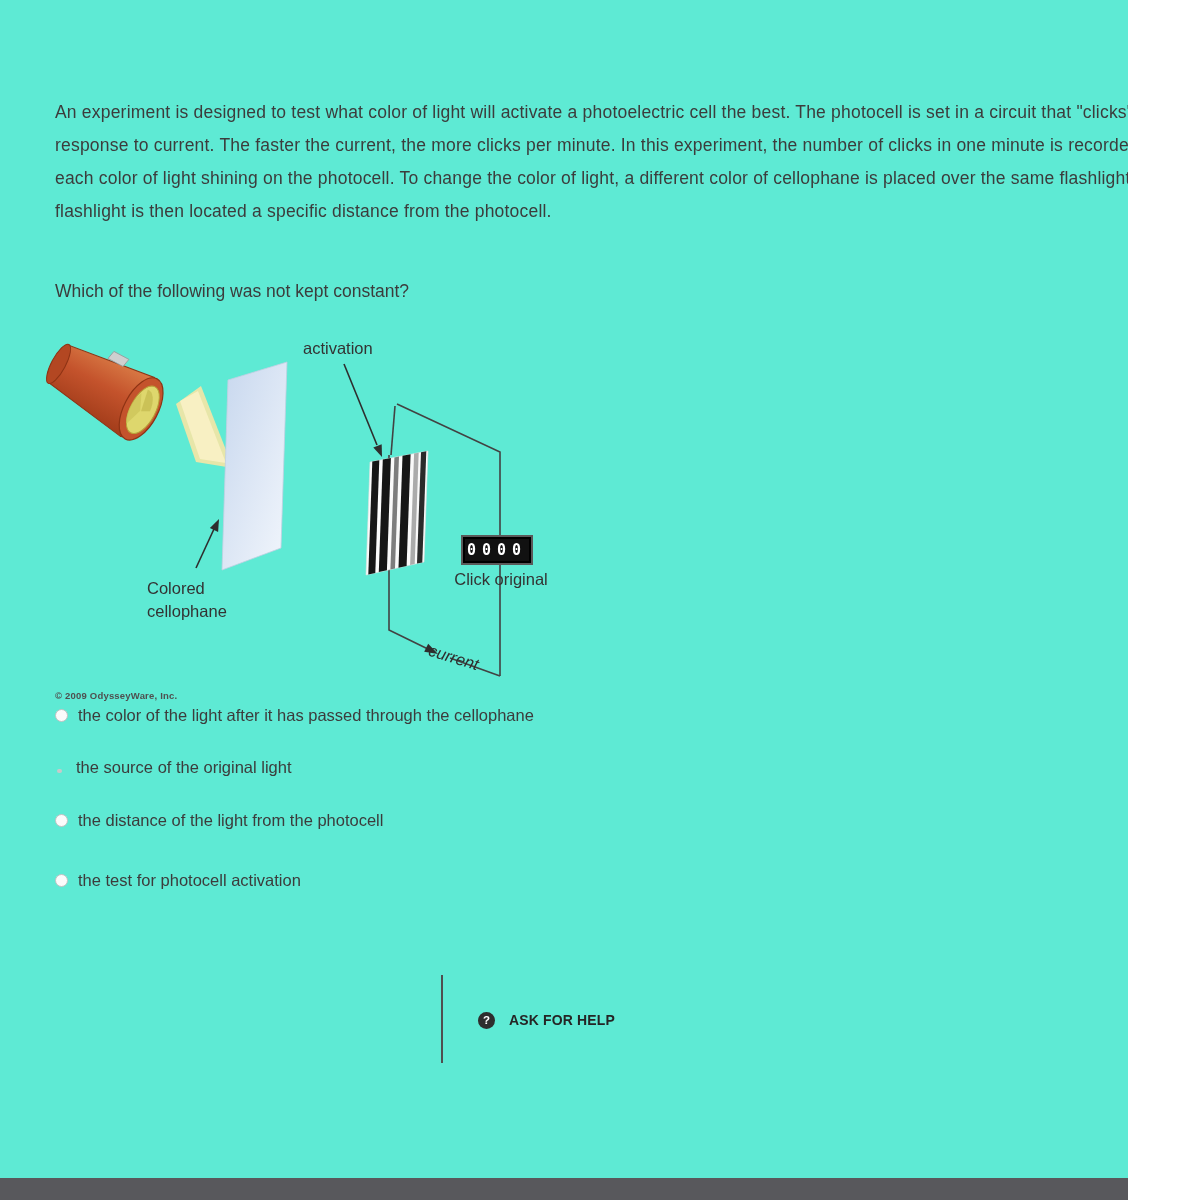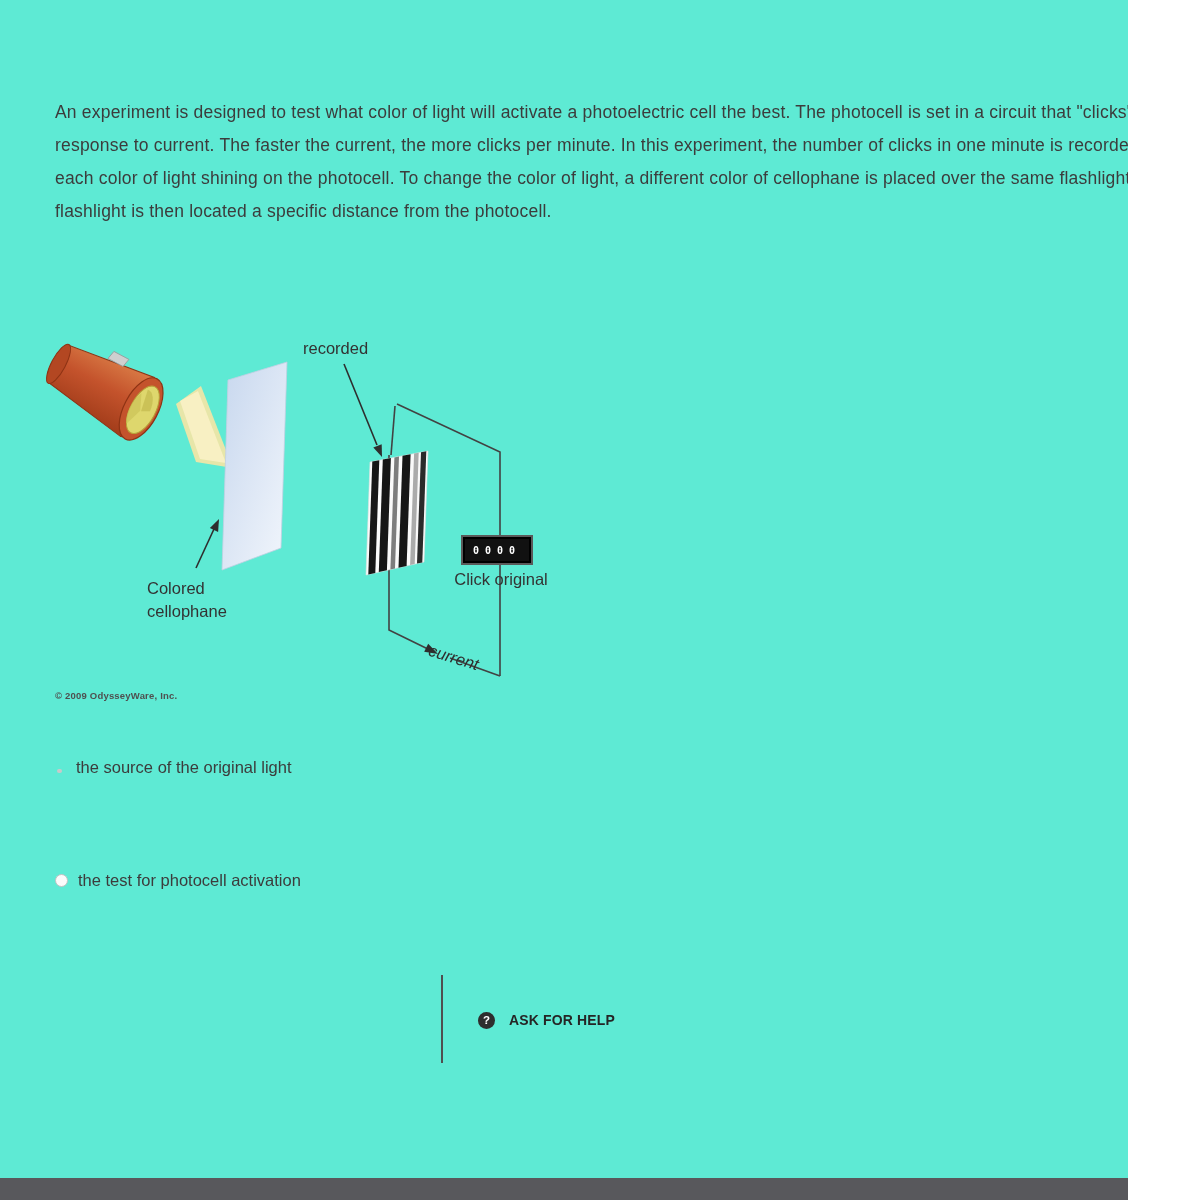--- a/index.html
+++ b/index.html
@@ -24,21 +24,21 @@
   .lbl-counter{left:441px;top:570px;width:120px;text-align:center;}
   .lbl-current{left:432px;top:641px;font-style:italic;transform:rotate(17deg);transform-origin:left top;color:#2e2e2e;}
   .counter-box{
     position:absolute;left:461px;top:535px;width:72px;height:30px;
     background:#111111;border:2px solid #5a5a5a;box-sizing:border-box;
     box-shadow:inset 0 0 0 2px #000;
     display:flex;align-items:center;justify-content:center;
   }
   .counter-digits{
     font-family:"DejaVu Sans Mono",monospace;font-weight:bold;
-    font-size:10px;color:#ffffff;letter-spacing:6px;
+    font-size:15px;color:#ffffff;letter-spacing:6px;
   }
   .copyright{
     position:absolute;left:55px;top:690px;font-size:9.5px;color:#4f4f4f;letter-spacing:.2px;font-weight:bold;
   }
   .option{
     position:absolute;left:55px;display:flex;align-items:center;gap:10px;
     font-size:16.5px;color:#3c3c3c;cursor:default;
   }
   .opt1{top:706px;} .opt2{top:758px;align-items:center;} .opt3{top:811px;} .opt4{top:863px;margin-top:8px;}
   .radio{
@@ -68,20 +68,21 @@
     position:absolute;left:0;top:1178px;width:1200px;height:22px;background:#58585c;
   }
 </style>
 </head>
 <body>
 
 <div id="stage">
 
   <div class="para">An experiment is designed to test what color of light will activate a photoelectric cell the best. The photocell is set in a circuit that "clicks" in response to current. The faster the current, the more clicks per minute. In this experiment, the number of clicks in one minute is recorded for each color of light shining on the photocell. To change the color of light, a different color of cellophane is placed over the same flashlight and the flashlight is then located a specific distance from the photocell.</div>
 
+  <div class="prompt">Which of the following was not kept constant?</div>
 
   <svg id="diagram-svg" width="600" height="390" viewBox="0 0 600 390">
     <defs>
       <linearGradient id="flbody" x1="0" y1="0" x2="0" y2="1">
         <stop offset="0" stop-color="#d97a45"></stop>
         <stop offset="0.45" stop-color="#c4532c"></stop>
         <stop offset="1" stop-color="#a23c1a"></stop>
       </linearGradient>
       <linearGradient id="cello" x1="0" y1="0" x2="1" y2="1">
         <stop offset="0" stop-color="#c7d7ee"></stop>
@@ -127,33 +128,41 @@
       <line x1="344" y1="49" x2="377" y2="130" stroke="#2e2e2e" stroke-width="1.6"></line>
       <polygon points="382,142 373.3,132.6 381.7,129.2" fill="#2e2e2e"></polygon>
     </g>
 
     <g>
       <line x1="196" y1="253" x2="214" y2="214" stroke="#2e2e2e" stroke-width="1.6"></line>
       <polygon points="219,204 218.1,216.9 209.9,213.1" fill="#2e2e2e"></polygon>
     </g>
   </svg>
 
-  <div class="dlabel lbl-photocell">recorded</div>
+  <div class="dlabel lbl-photocell">activation</div>
   <div class="dlabel lbl-cellophane">Colored cellophane</div>
   <div class="counter-box">
     <span class="counter-digits">0000</span>
   </div>
   <div class="dlabel lbl-counter">Click original</div>
   <div class="dlabel lbl-current">current</div>
 
   <div class="copyright">© 2009 OdysseyWare, Inc.</div>
 
+  <div class="option opt1">
+    <span class="radio"></span>
+    <span>the color of the light after it has passed through the cellophane</span>
+  </div>
   <div class="option opt2">
     <span class="radio radio-faint"></span>
     <span>the source of the original light</span>
+  </div>
+  <div class="option opt3">
+    <span class="radio"></span>
+    <span>the distance of the light from the photocell</span>
   </div>
   <div class="option opt4">
     <span class="radio"></span>
     <span>the test for photocell activation</span>
   </div>
 
   <div class="divider"></div>
   <div class="help-row">
     <span class="help-icon">?</span>
     <span class="help-text">ASK FOR HELP</span>

